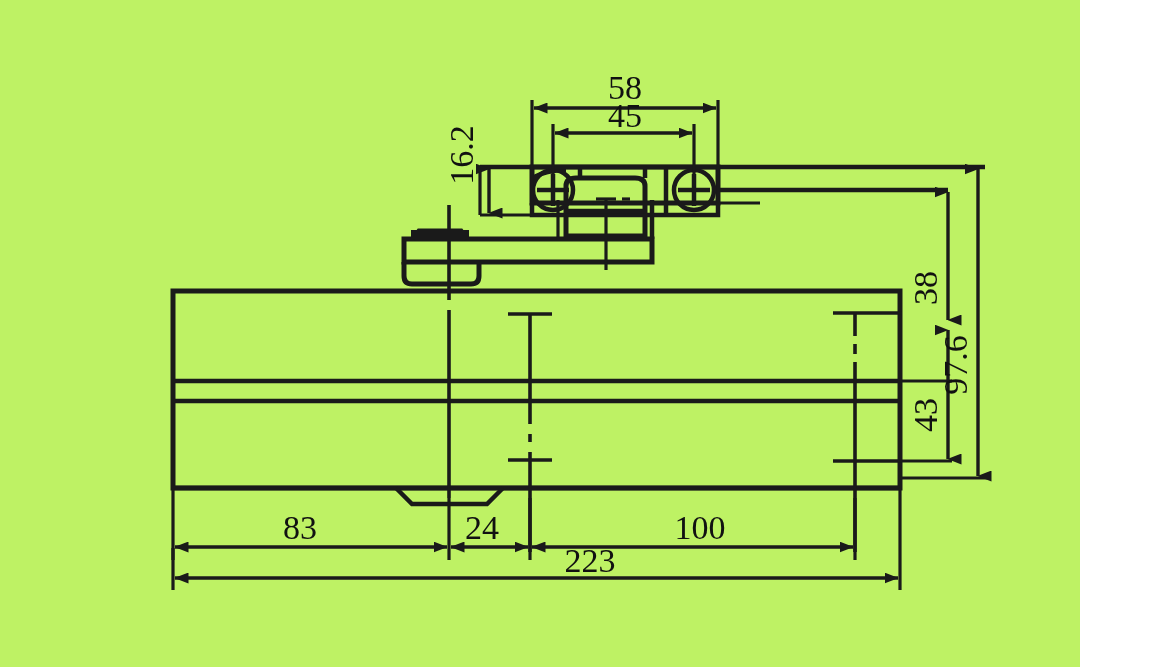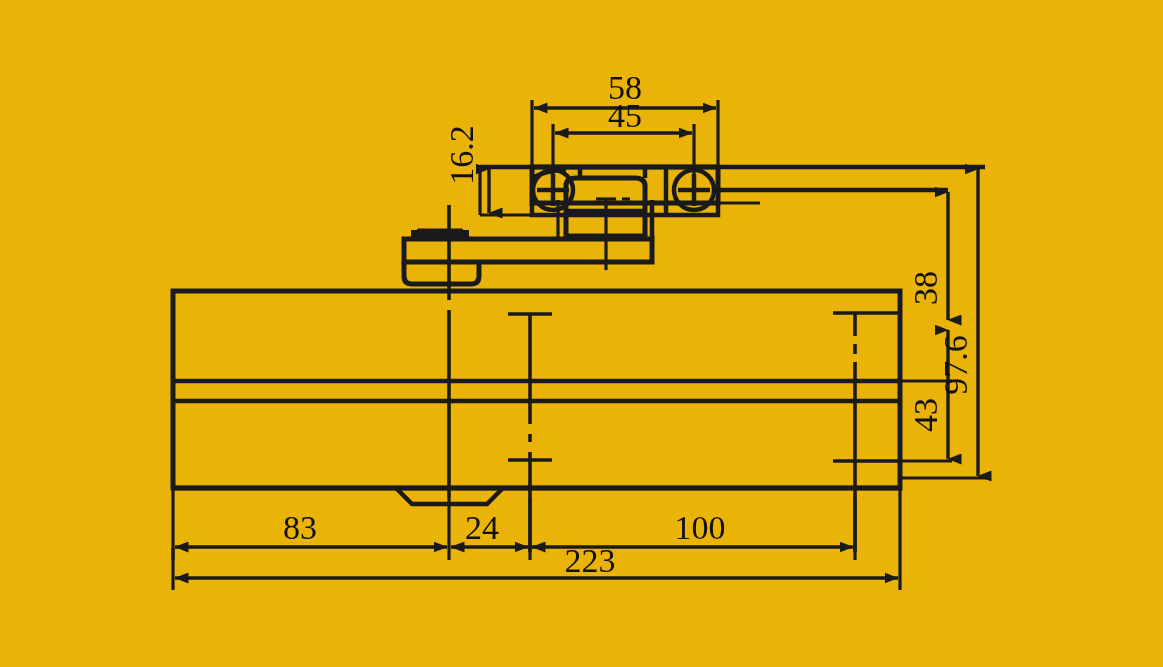--- a/index.html
+++ b/index.html
@@ -8,23 +8,23 @@
     background: #ffffff;
   }
   body {
     width: 1163px;
     height: 667px;
     font-family: "Liberation Serif", serif;
     overflow: hidden;
   }
   #drawing-root {
     position: relative;
-    width: 1163px;
+    width: 1080px;
     height: 667px;
-    background: #eab308;
+    background: #bef264;
   }
   svg.dwg {
     display: block;
     width: 1163px;
     height: 667px;
   }
   .ln {
     stroke: #1a1a1a;
     fill: none;
     stroke-linecap: butt;

